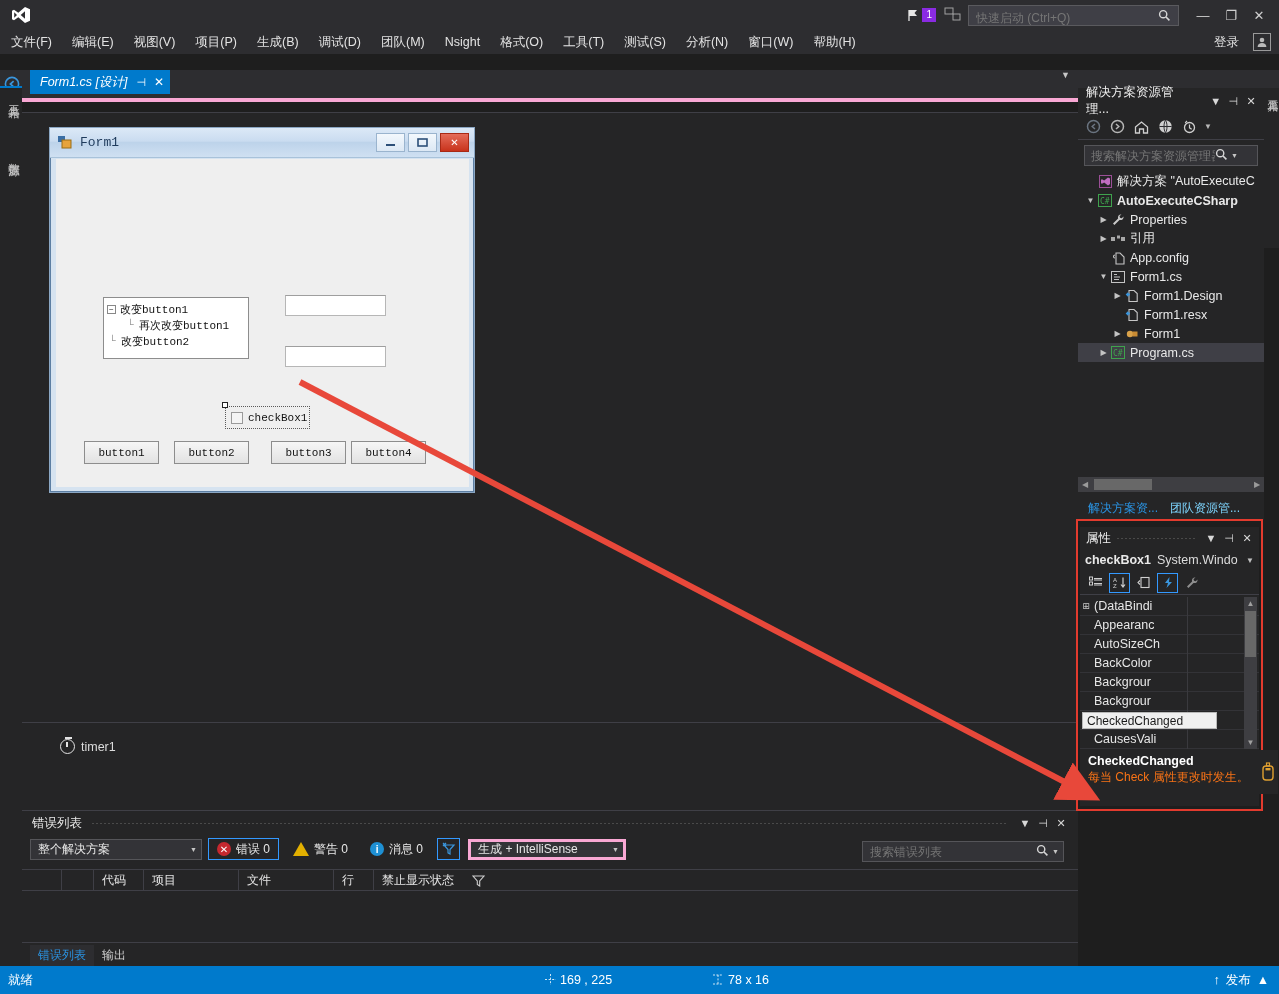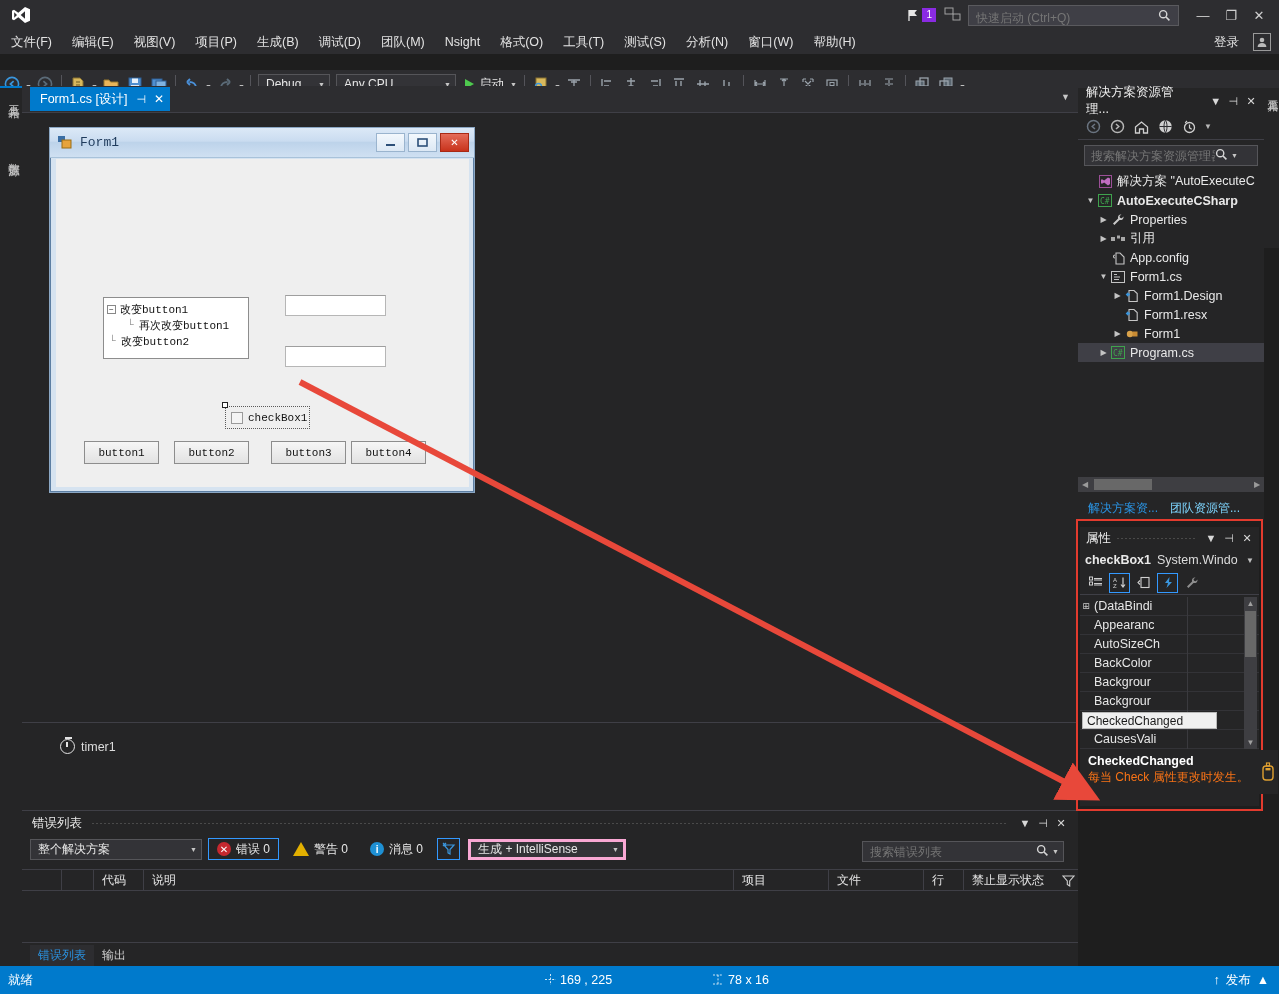--- a/index.html
+++ b/index.html
@@ -43,21 +43,21 @@
   .play-tri{ width:0;height:0;border-left:9px solid #4ec94e;border-top:5.5px solid transparent;border-bottom:5.5px solid transparent;margin-right:5px;}
 
   
   #leftbar{ left:0; top:86px; width:22px; height:880px; background:#252526; }
   .vtab{ writing-mode:vertical-rl; text-orientation:mixed; color:#c3c3c3; font-size:11.5px; padding:6px 3px; letter-spacing:1px;}
   #vt-toolbox{ position:absolute; left:3px; top:4px; }
   #vt-data{ position:absolute; left:3px; top:62px; }
   #leftbar .accent{ position:absolute; left:0; top:0; width:22px; height:2px; background:#007acc;}
 
   
-  #tabstrip{ left:22px; top:86px; width:1056px; height:26px; background:#2d2d30; display:flex; align-items:center; }
+  #tabstrip{ left:22px; top:70px; width:1056px; height:26px; background:#2d2d30; display:flex; align-items:flex-start;font-style:italic; }
   #tab-form1{ height:24px; background:#007acc; color:#fff; display:flex; align-items:center; padding:0 6px 0 10px; font-size:12.5px; margin-left:8px;}
   #tab-form1 .pin{ margin-left:9px; font-size:11px; opacity:.95; }
   #tab-form1 .x{ margin-left:8px; font-size:12px; }
   #tabstrip .dropdown{ margin-left:auto; margin-right:8px; color:#c8c8c8; font-size:9px; padding-bottom:4px;}
 
   
   #designer{ left:22px; top:112px; width:1056px; height:610px; background:#252526; border-top:1px solid #3f3f46; overflow:hidden;}
 
   
   #form1{ left:49px; top:127px; width:426px; height:366px; background:#d6e3f0;
@@ -550,21 +550,20 @@
         </svg>
     </span>
     <span style="font-size:7px;color:#c5c5c5;margin-left:3px;">▼</span>
   </div>
 
   <div id="el-grid">
     <div id="el-head-row">
       <div class="el-col" style="width:40px;"></div>
       <div class="el-col" style="width:32px;"></div>
       <div class="el-col" style="width:50px;">代码</div>
-      <div class="el-col" style="width:590px;">说明</div>
       <div class="el-col" style="width:95px;">项目</div>
       <div class="el-col" style="width:95px;">文件</div>
       <div class="el-col" style="width:40px;">行</div>
       <div class="el-col" style="width:90px;border-right:none;">禁止显示状态</div>
       <div class="el-col" style="width:24px;border-right:none;">
         <svg width="13" height="13" viewBox="0 0 13 13">
             <path d="M1 2h11l-4.3 5V12L5.3 10.5V7z" fill="none" stroke="#cfcfcf" stroke-width="1.1"></path>
           </svg>
       </div>
     </div>

